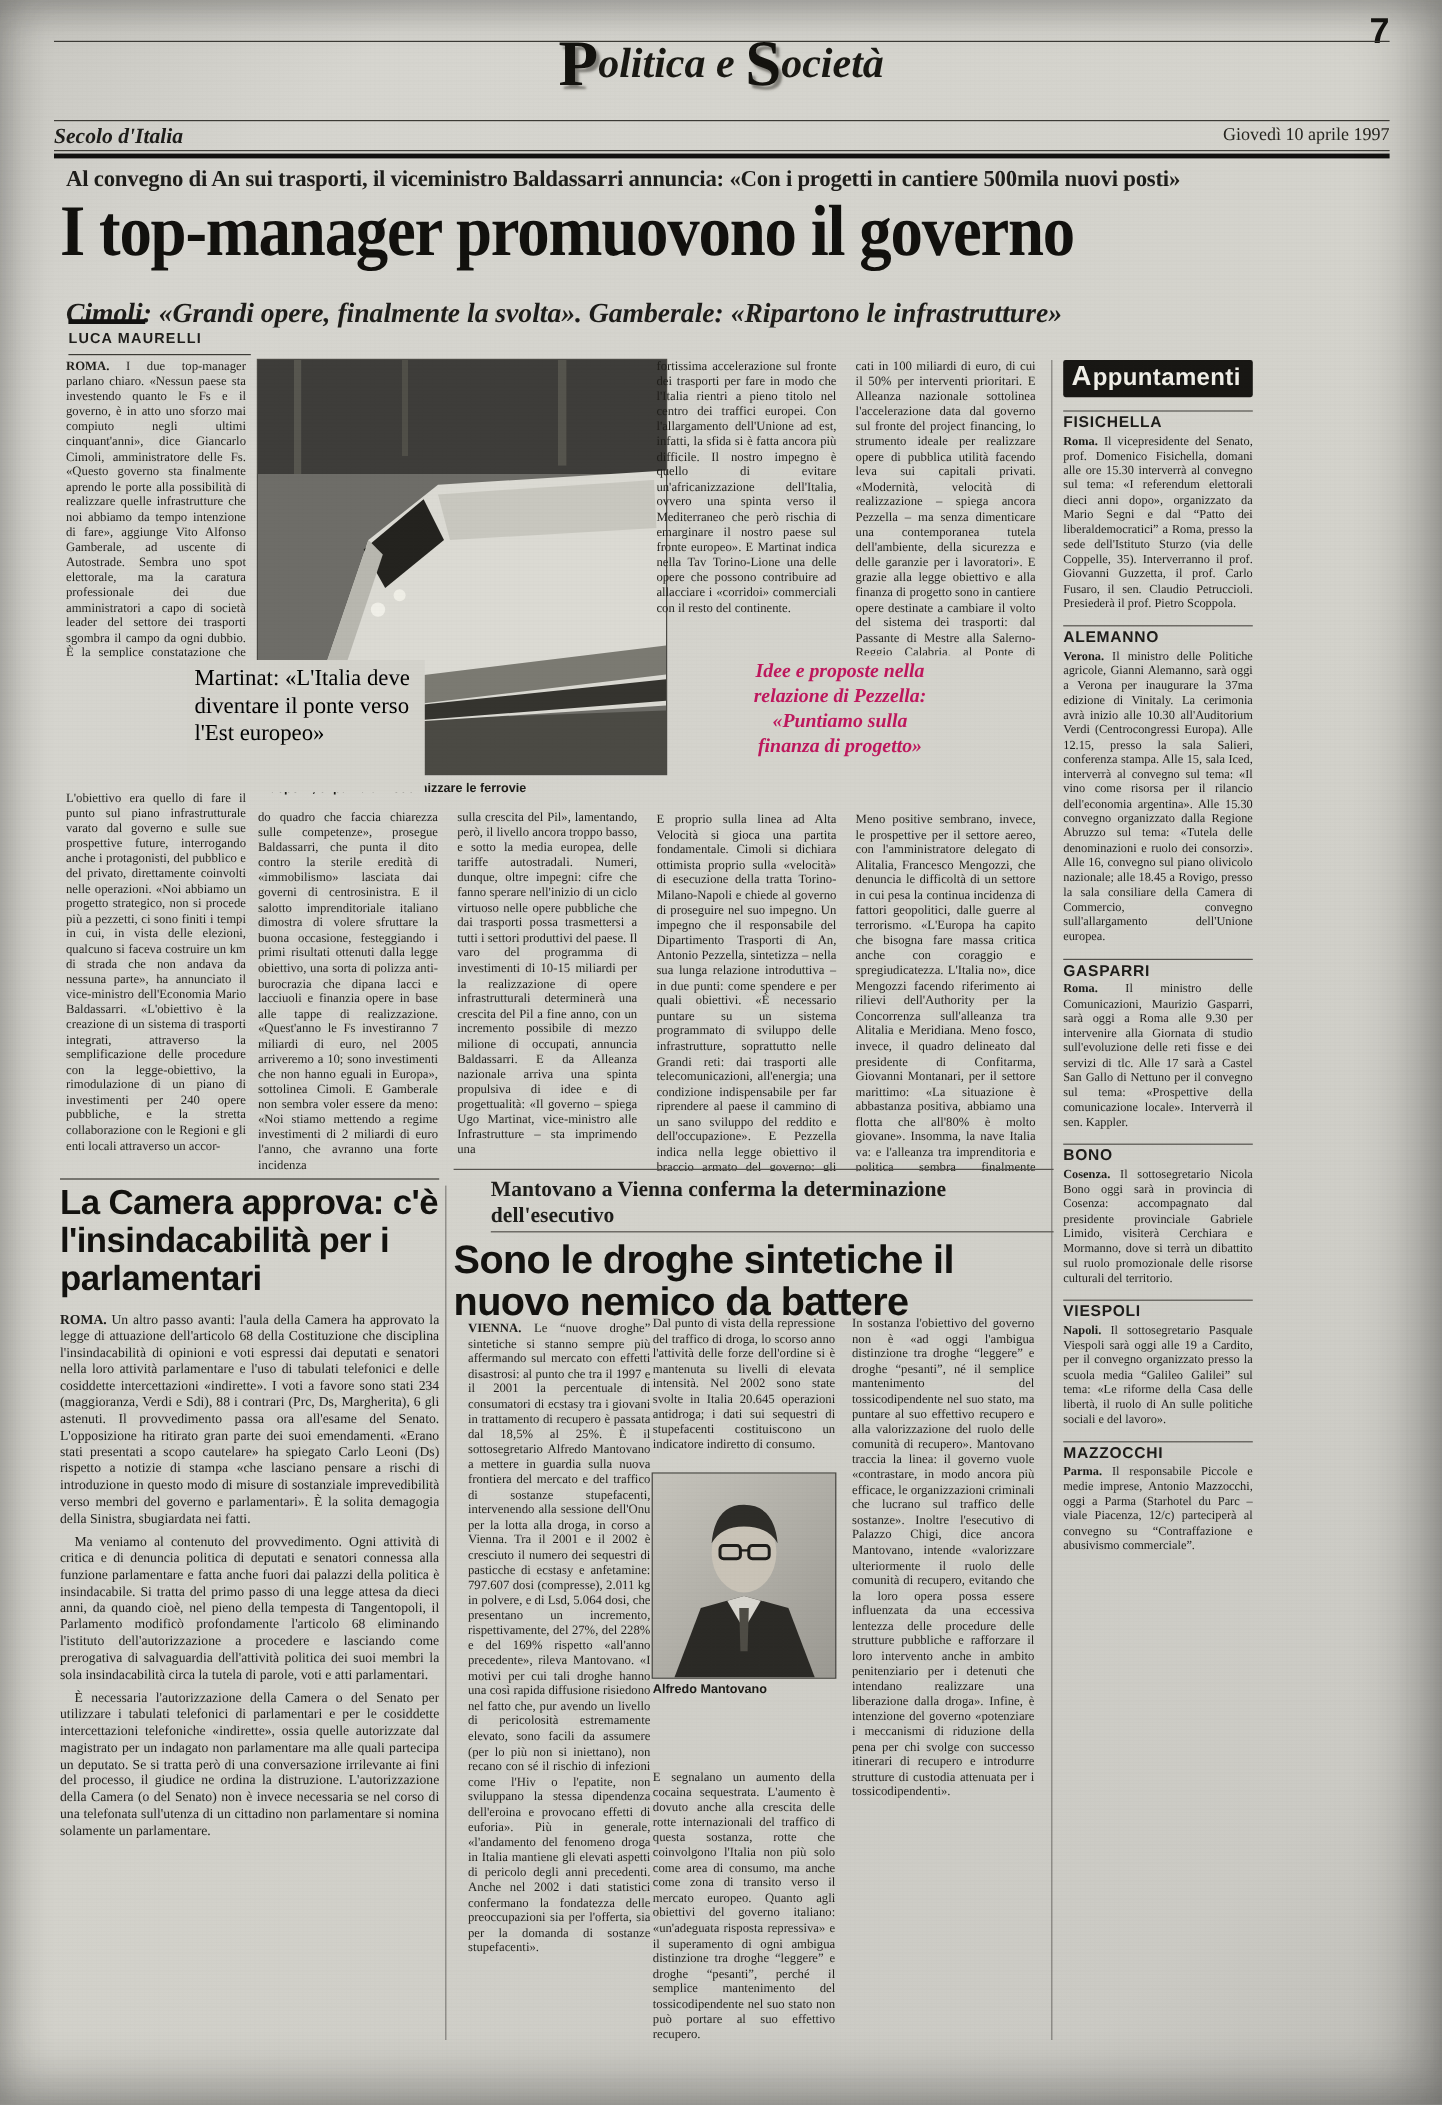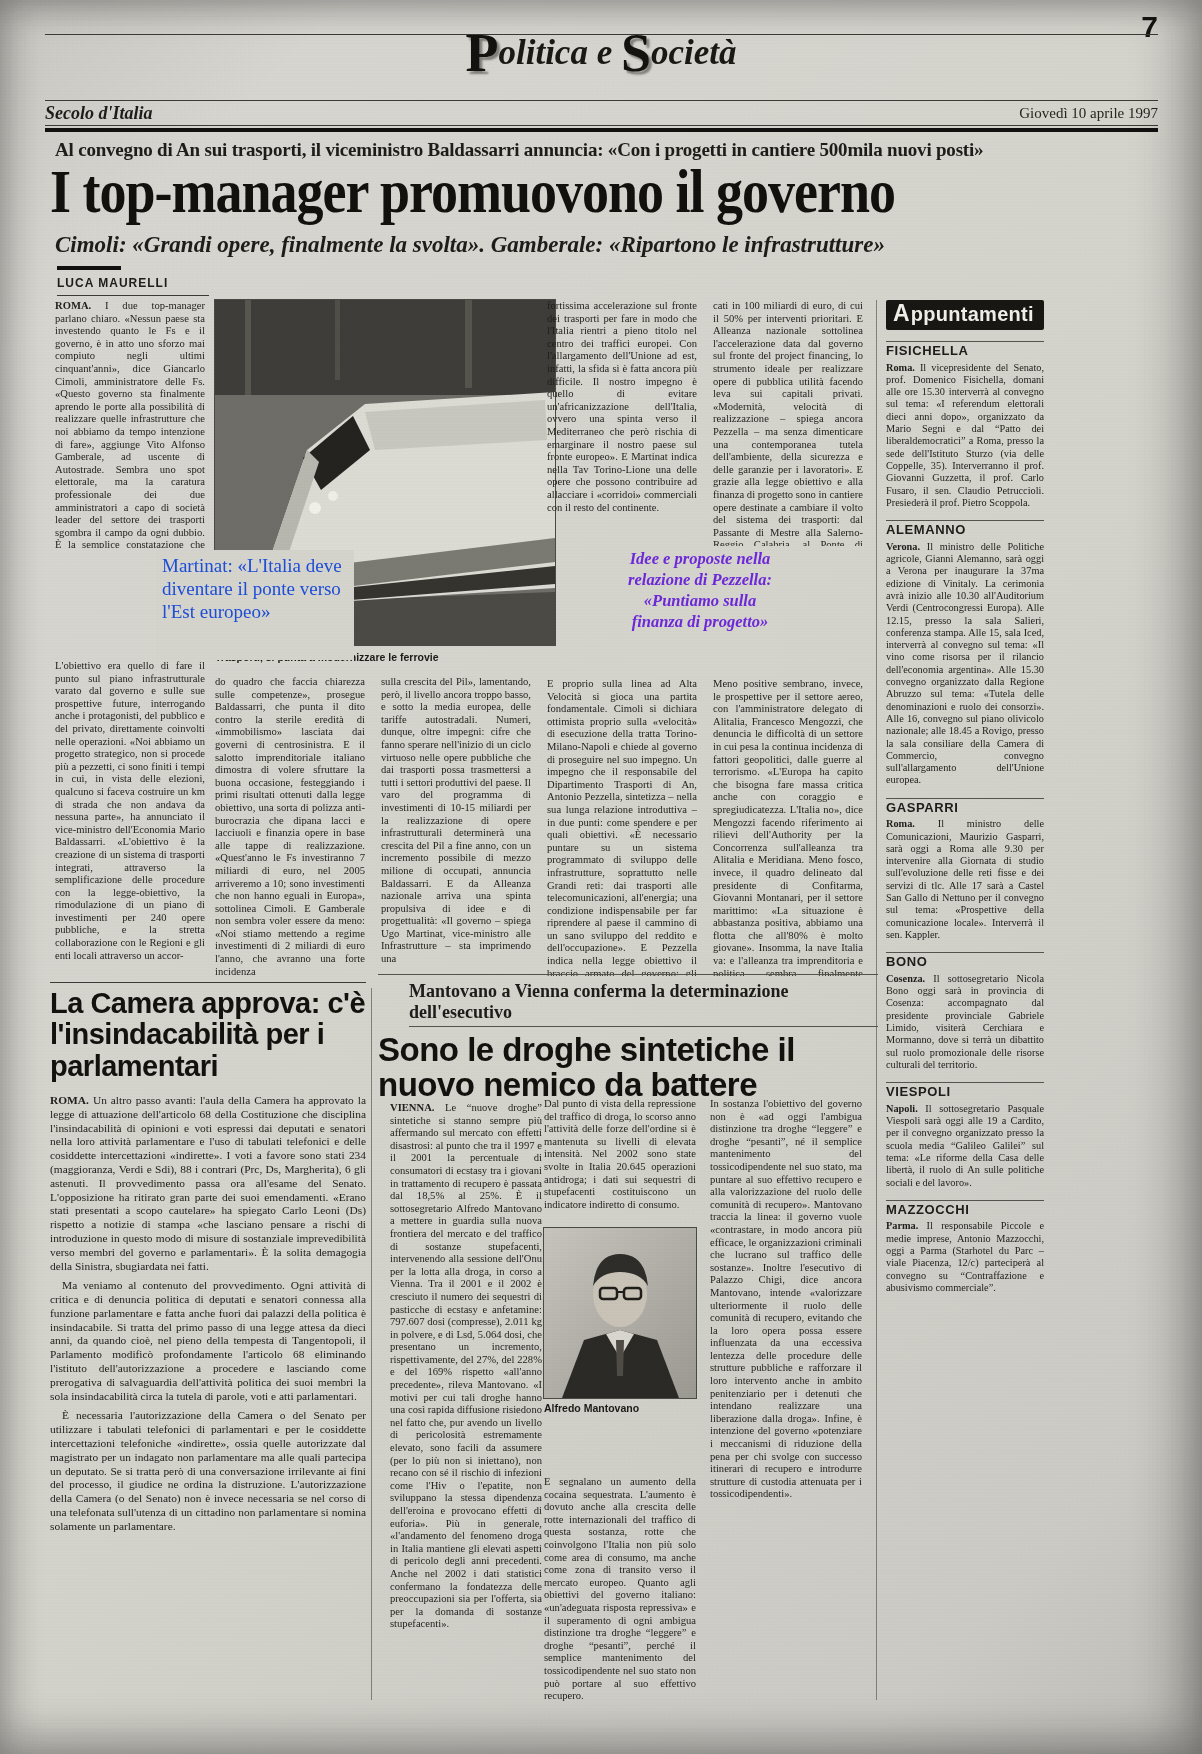--- a/index.html
+++ b/index.html
@@ -32,21 +32,21 @@
     display:flex;justify-content:space-between;align-items:center;}
   .paper-name{font:italic bold 18px/1 "Liberation Serif",serif;}
   .page-date{font:15px/1 "Liberation Serif",serif;color:#26251f;}
   .heavy-rule{position:absolute;left:45px;right:44px;top:128px;height:4px;background:#121110;}
 
   .kicker{position:absolute;left:55px;top:140px;width:1010px;white-space:nowrap;overflow:hidden;
     font:bold 19px/1.1 "Liberation Serif",serif;letter-spacing:-.2px;}
   .headline{position:absolute;left:50px;top:162px;width:1015px;margin:0;
     font:bold 54px/1.02 "Liberation Serif",serif;letter-spacing:-1px;
     transform:scaleY(1.12);transform-origin:left top;color:#12110e;}
-  .subhead{position:absolute;left:55px;top:232px;width:1010px;white-space:nowrap;overflow:hidden;
+  .subhead{position:absolute;left:55px;top:248px;width:1010px;white-space:nowrap;overflow:hidden;
     font:italic bold 23px/1.1 "Liberation Serif",serif;}
   .byline-box{position:absolute;left:57px;top:266px;width:152px;border-bottom:1px solid #3c3b36;padding-bottom:4px;}
   .byline-box::before{content:"";display:block;width:64px;height:4px;background:#121110;margin-bottom:3px;}
   .byline{font:bold 12px/1 "Liberation Sans",sans-serif;letter-spacing:1px;}
 
   .col{position:absolute;width:150px;overflow:hidden;
     font:10.6px/12.6px "Liberation Serif",serif;text-align:justify;color:#201f1b;}
   .lead-in{font-weight:bold;}
   .c1a{left:55px;top:300px;height:248px;}
   .c1b{left:55px;top:660px;height:316px;}
@@ -58,23 +58,23 @@
   .c5b{left:713px;top:678px;height:298px;}
 
   .photo{position:absolute;background:#77766f;box-shadow:0 0 0 1px #4a4944;}
   .photo svg{display:block;}
   .train-photo{left:215px;top:300px;width:340px;height:345px;}
   .photo-caption{position:absolute;font:bold 10.5px/1.2 "Liberation Sans",sans-serif;color:#1c1b17;}
   .train-cap{left:215px;top:651px;width:340px;}
 
   .pull-quote{position:absolute;background:#d4d3cc;}
   .martinat{left:156px;top:550px;width:186px;height:102px;padding:4px 6px;
-    font:19px/1.22 "Liberation Serif",serif;color:#1d4ed8;}
+    font:19px/1.22 "Liberation Serif",serif;color:#000000;}
   .pezzella{left:622px;top:548px;width:156px;height:128px;text-align:center;
-    font:italic bold 16.5px/1.28 "Liberation Serif",serif;color:#6d28d9;}
+    font:italic bold 16.5px/1.28 "Liberation Serif",serif;color:#be185d;}
 
   .main-sidebar-rule{left:876px;top:300px;height:1400px;}
   .sidebar{position:absolute;left:886px;top:300px;width:158px;}
   .sb-title{background:#181714;color:#efeee7;padding:2px 7px 4px 7px;display:flex;align-items:baseline;
     font-family:"Liberation Sans",sans-serif;font-weight:bold;border-radius:2px;}
   .sb-big{font-size:23px;line-height:1;margin-right:1px;}
   .sb-rest{font-size:20px;letter-spacing:.3px;}
   .sb-item{margin-top:11px;border-top:1px solid #55534e;padding-top:0;}
   .sb-name{font:bold 13px/1.2 "Liberation Sans",sans-serif;letter-spacing:.6px;padding:1px 0 3px 0;}
   .sb-text{margin:0;font:10.3px/12.3px "Liberation Serif",serif;text-align:justify;}

